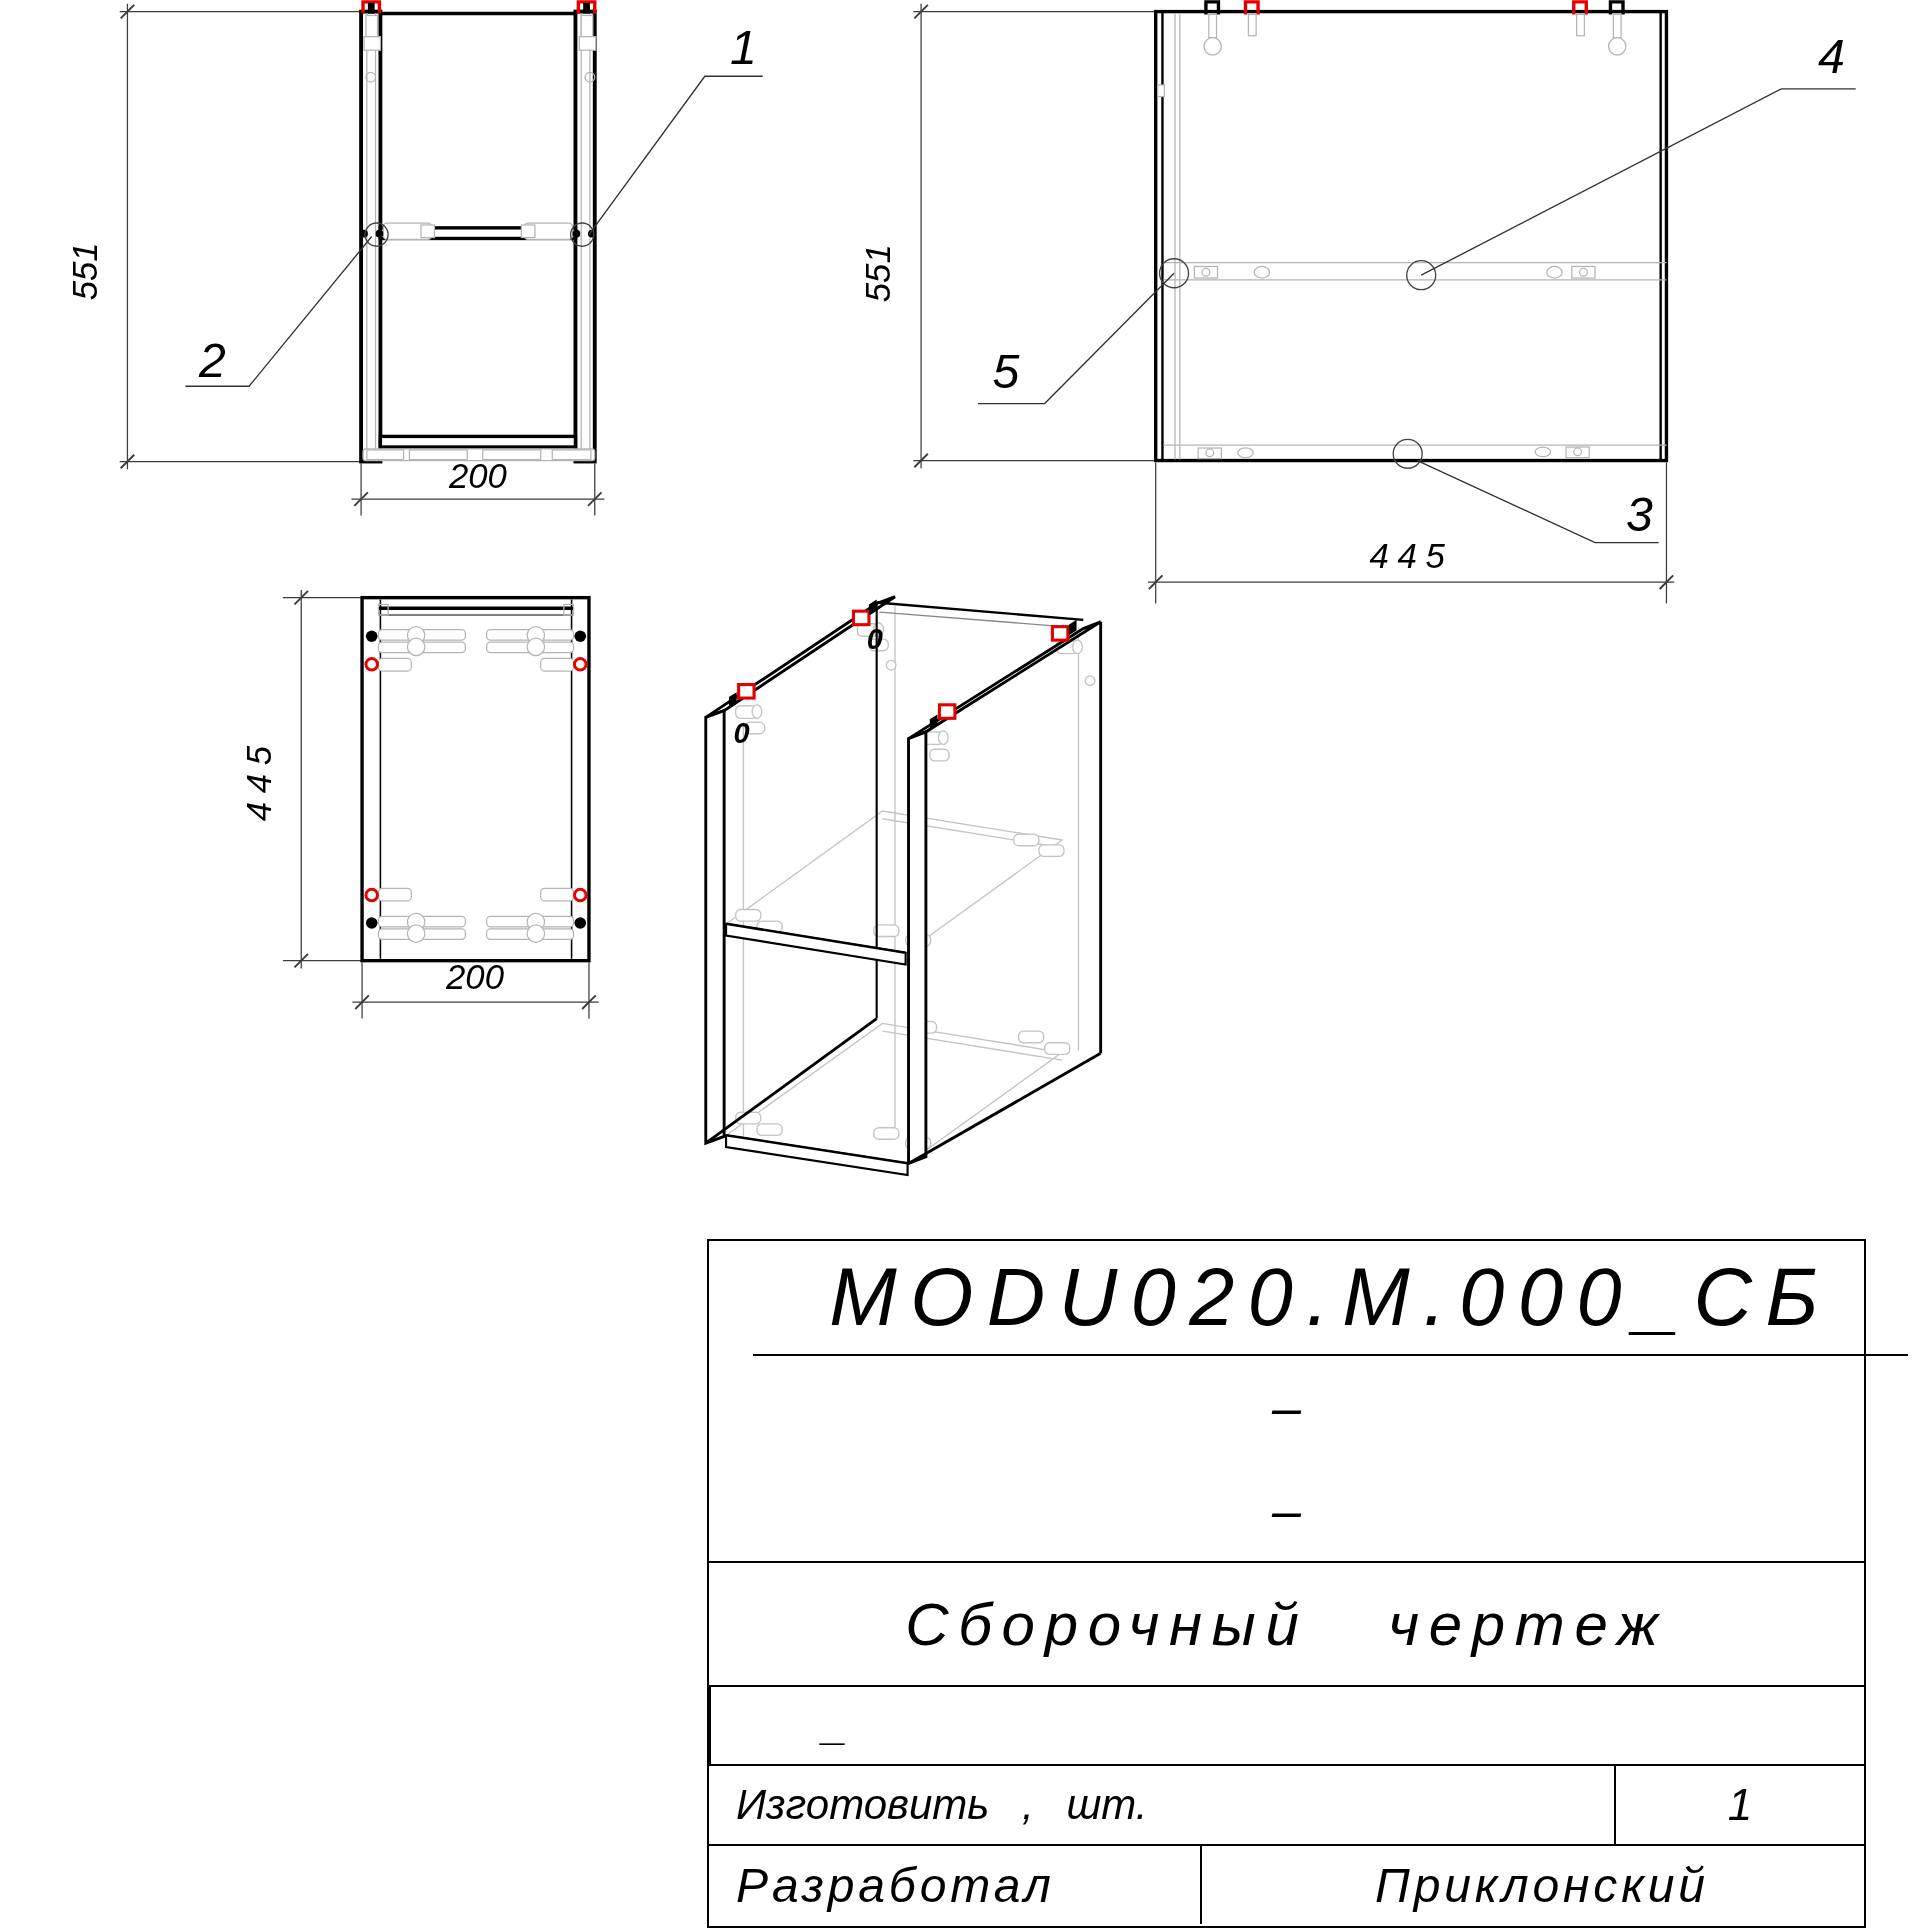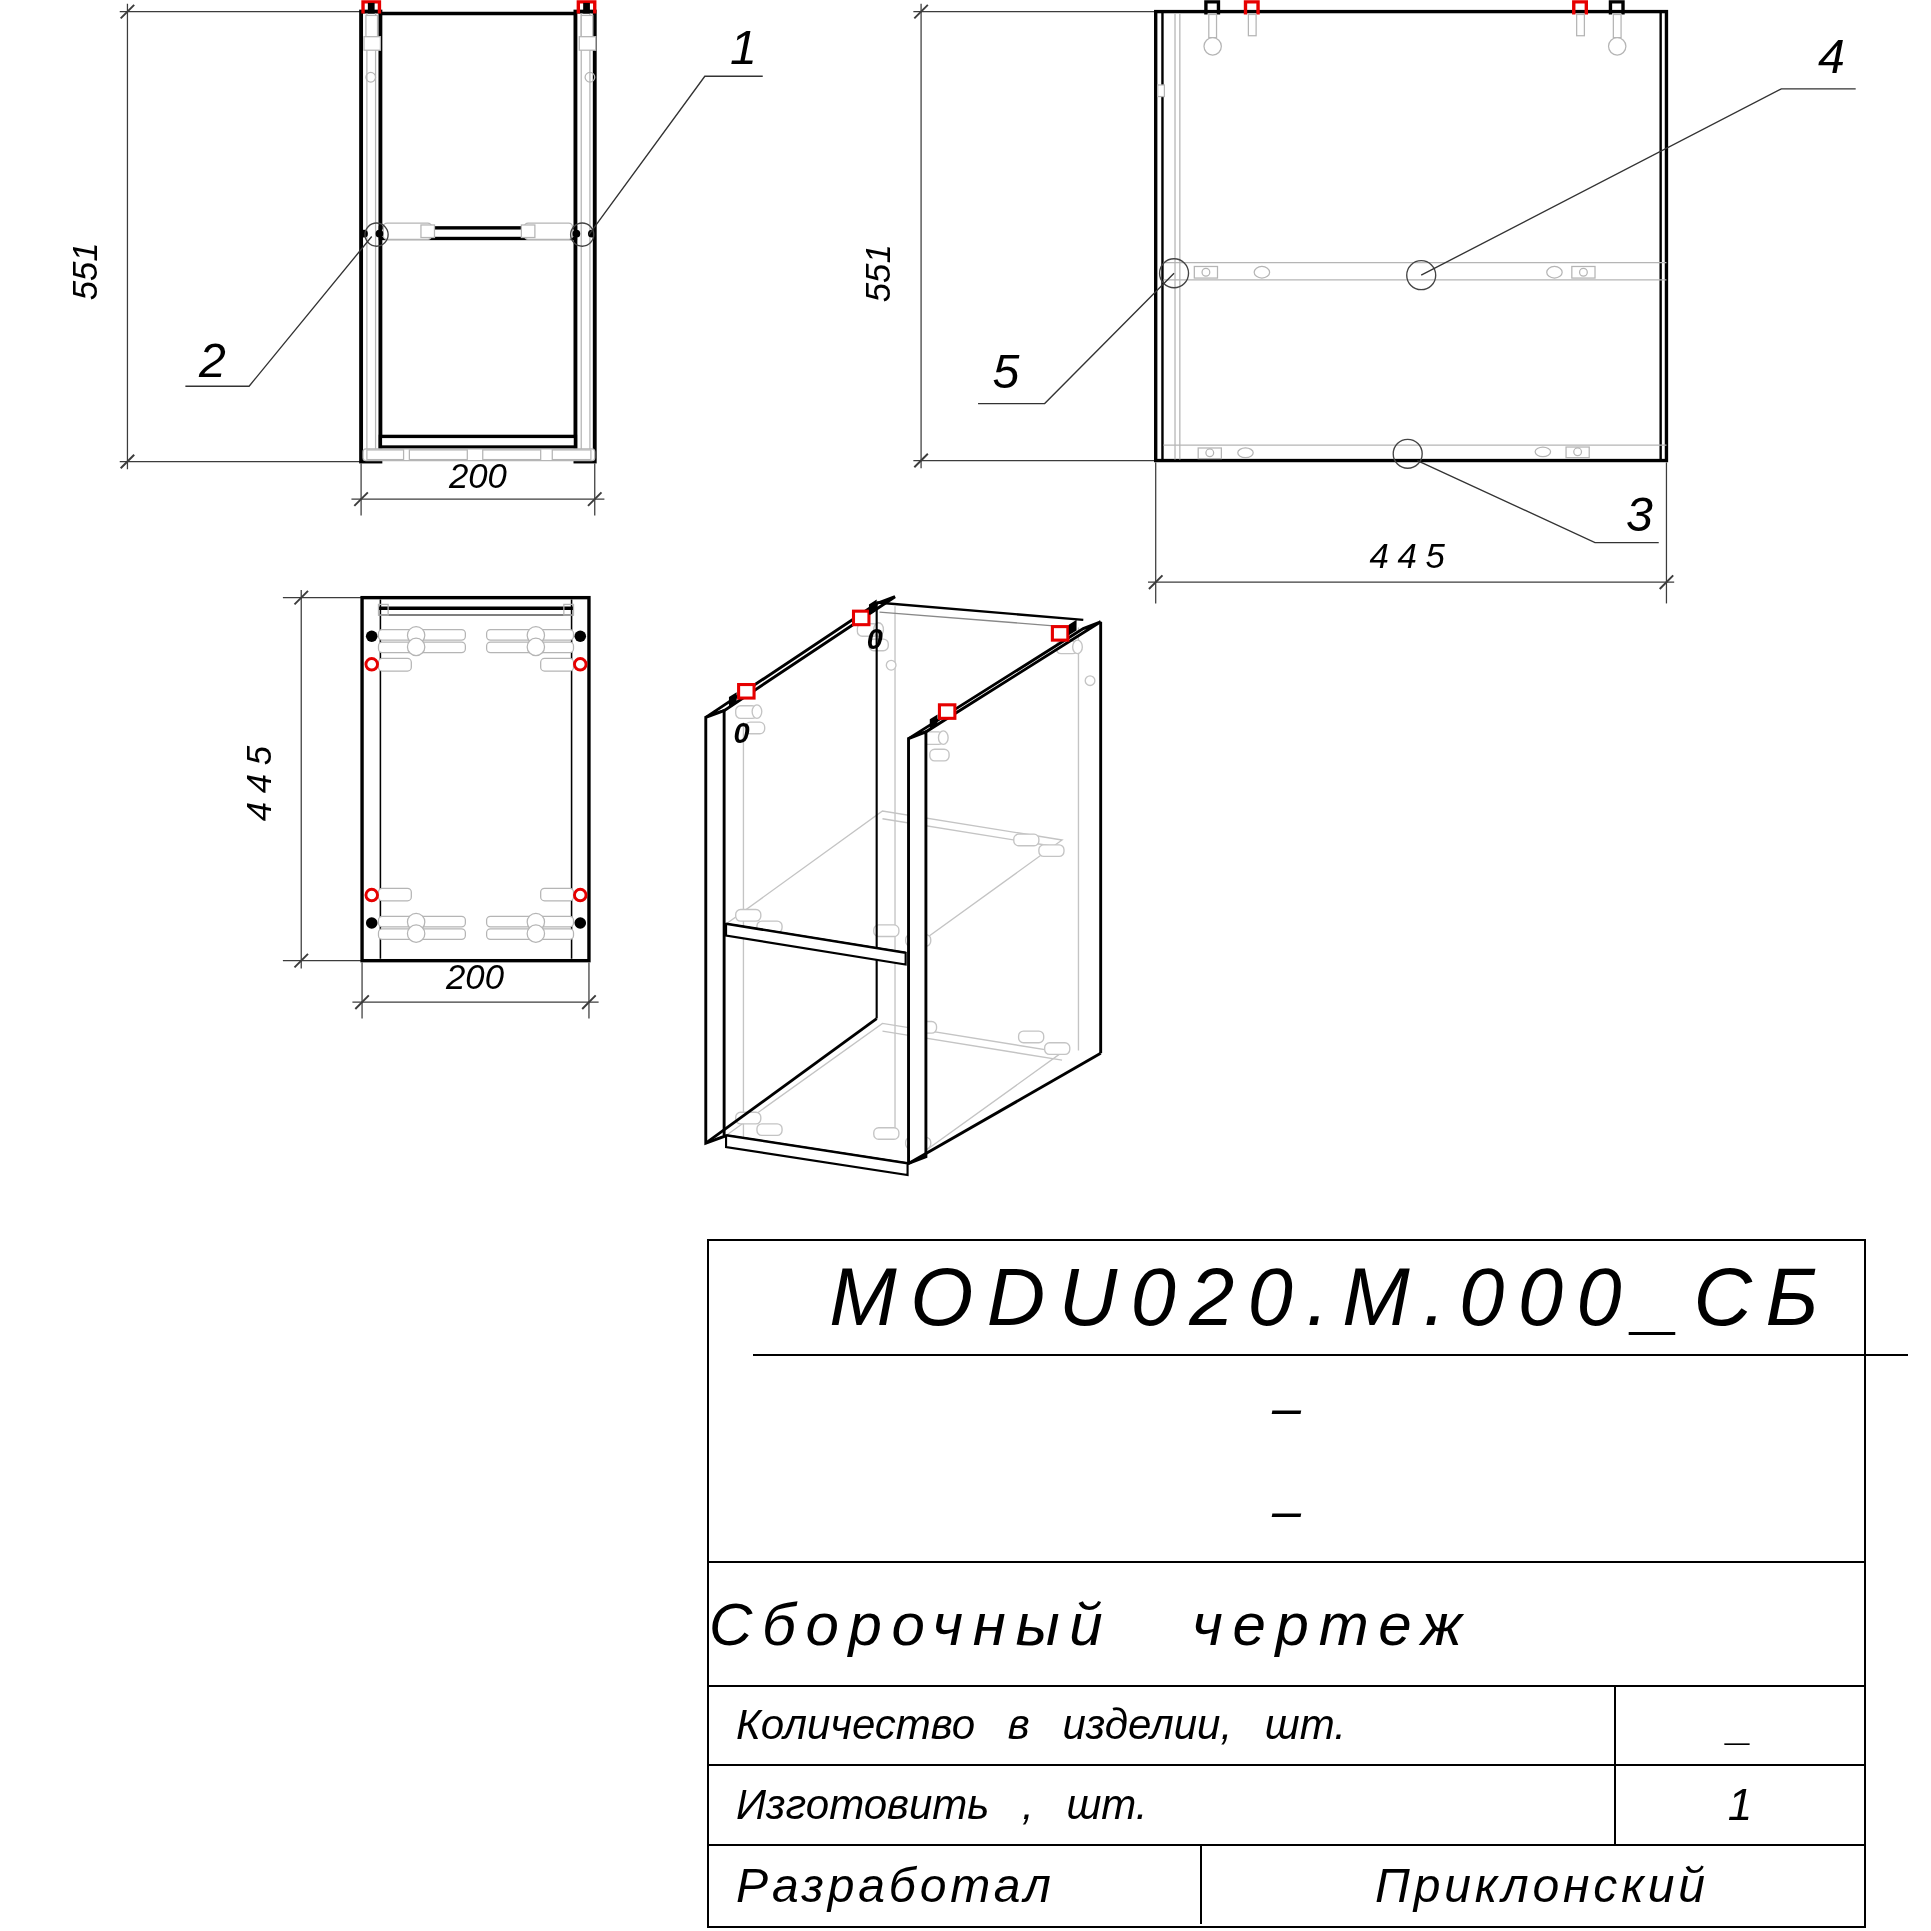--- a/index.html
+++ b/index.html
@@ -15,21 +15,21 @@
 
   
   .titleblock{position:absolute;left:707px;top:1239px;width:1159px;height:689px;
               border:2.9px solid #000;box-sizing:border-box;background:#fff;}
   .tb-row{position:absolute;left:0;width:100%;box-sizing:border-box;display:flex;align-items:center;}
   .tb-border-b{border-bottom:2.9px solid #000;}
   .tb-text{font-style:italic;color:#000;white-space:nowrap;}
   .tb-designation{justify-content:center;font-size:81px;letter-spacing:13.5px;margin-left:44px;}
   .tb-namecell{flex-direction:column;justify-content:space-around;align-items:center;}
   .tb-dash{font-size:52px;font-style:italic;line-height:1;}
-  .tb-doctype{font-size:60px;letter-spacing:9.7px;word-spacing:53px;}
+  .tb-doctype{justify-content:center;font-size:60px;letter-spacing:9.7px;word-spacing:53px;}
   .tb-split{display:flex;}
   .tb-label{flex:1 1 auto;display:flex;align-items:center;padding-left:27px;font-size:42px;word-spacing:21px;}
   .tb-value{display:flex;align-items:center;justify-content:center;border-left:2.9px solid #000;
             box-sizing:border-box;font-size:44px;height:100%;}
   .tb-dev-label{font-size:48px;letter-spacing:3.9px;}
   .tb-dev-value{font-size:48px;letter-spacing:3.9px;padding-left:18px;}
 </style>
 </head>
 <body>
 
@@ -376,23 +376,20 @@
   <div class="tb-row tb-border-b tb-namecell" style="top:115px;height:207px;">
     <span class="tb-text tb-dash">–</span>
     <span class="tb-text tb-dash">–</span>
   </div>
 
   <div class="tb-row tb-border-b tb-doctype" style="top:322px;height:124px;">
     <span class="tb-text">Сборочный чертеж</span>
   </div>
 
   <div class="tb-row tb-border-b tb-split" style="top:445px;height:80px;">
-    <div class="tb-label">
-          <span class="tb-text">Количество в изделии, шт.</span>
-        </div>
     <div class="tb-value" style="width:250px;">
           <span class="tb-text">_</span>
         </div>
   </div>
 
   <div class="tb-row tb-border-b tb-split" style="top:525px;height:80px;gap:37px;">
     <div class="tb-label">
           <span class="tb-text">Изготовить , шт.</span>
         </div>
     <div class="tb-value" style="width:250px;">

